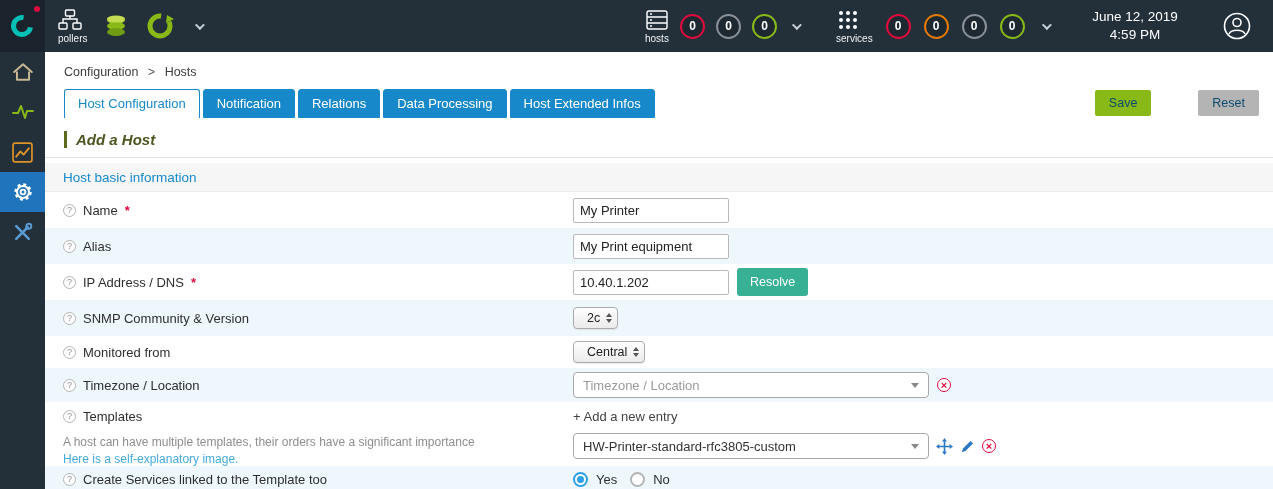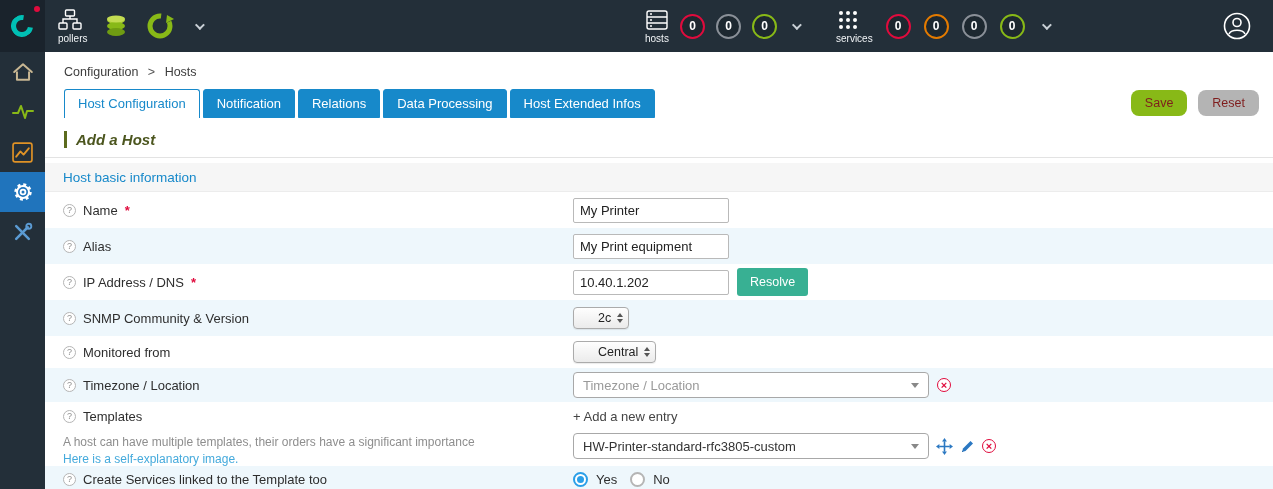--- a/index.html
+++ b/index.html
@@ -35,22 +35,22 @@
   .content { position:absolute; top:52px; left:45px; width:1228px; height:437px; background:#fff; }
   .breadcrumb { padding:13px 0 0 19px; font-size:12.5px; color:#3d3d3d; }
   .breadcrumb .sep { margin:0 6px; color:#555; }
   .breadcrumb span.bc-link { cursor:pointer; }
 
   .tabbar { position:relative; margin-top:11px; padding-left:19px; display:flex; align-items:flex-end; height:28px; }
   .tab { background:#1789ca; color:#fff; font-size:13px; padding:6px 13px; margin-right:3px;
          border-radius:3px 3px 0 0; cursor:pointer; border:1px solid #1789ca; }
   .tab.active { background:#fff; color:#1789ca; border:1px solid #1789ca; border-bottom:none; padding-bottom:7px; }
   .actions { position:absolute; right:14px; top:0; display:flex; gap:11px; }
-  .btn { border:none; color:#7f1d1d; font-size:12.5px; padding:6px 14px; border-radius:8px; cursor:pointer;
-         font-family:"Liberation Sans", sans-serif; }
+  .btn { border:none; color:#0c4a6e; font-size:12.5px; padding:6px 14px; border-radius:2px; cursor:pointer;
+         font-family:"Liberation Sans", sans-serif;margin-left:36px; }
   .btn-save { background:#88b917; }
   .btn-reset { background:#b4b4b4; }
 
   .title-wrap { margin-top:13px; padding:0 0 9px 19px; border-bottom:1px solid #e3e3e3;font-style:italic; }
   .page-title { display:inline-block; font-size:15px; font-weight:bold; color:#4c561f;
                 border-left:3px solid #5c6b1e; padding-left:9px; line-height:17px; }
 
   .section-header { margin-top:5px; height:29px; line-height:29px; padding-left:18px; background:#f6f6f6;
                     color:#1789ca; font-size:13.5px; border-bottom:1px solid #ececec; cursor:pointer; }
 
@@ -59,21 +59,21 @@
   .row-label { width:528px; flex:0 0 528px; display:flex; align-items:center; gap:7px; padding-left:18px; color:#2e2e2e; }
   .help { width:13px; height:13px; flex:0 0 13px; border-radius:50%; border:1px solid #b5b5b5; color:#8f8f8f;
           font-size:9px; line-height:11px; text-align:center; cursor:pointer; background:#fff; }
   .req { color:#e00b3d; font-weight:bold; }
   .row-field { display:flex; align-items:center; gap:8px; }
   input.txt { width:156px; height:25px; border:1px solid #b9b9b9; border-radius:2px; padding:3px 6px;
               font-size:13px; font-family:"Liberation Sans", sans-serif; color:#222; background:#fff; }
   .btn-resolve { background:#38b093; border:none; color:#fff; font-size:12.5px; padding:7px 13px;
                  border-radius:3px; cursor:pointer; font-family:"Liberation Sans", sans-serif; }
   .selectbox { display:inline-flex; align-items:center; gap:6px; border:1px solid #ababab; border-radius:4px;
-               background:linear-gradient(#fefefe,#ebebeb); padding:3px 5px 3px 24px; font-size:12.5px;
+               background:linear-gradient(#fefefe,#ebebeb); padding:3px 5px 3px 13px; font-size:12.5px;
                color:#222; cursor:pointer; box-shadow:0 1px 1px rgba(0,0,0,.08); }
   .spin { display:flex; flex-direction:column; gap:2px; }
   .spin .up { width:0; height:0; border-left:3.5px solid transparent; border-right:3.5px solid transparent;
               border-bottom:4px solid #555; }
   .spin .dn { width:0; height:0; border-left:3.5px solid transparent; border-right:3.5px solid transparent;
               border-top:4px solid #555; }
   .dropdown { width:356px; height:26px; border:1px solid #a8a8a8; border-radius:4px; background:#fff;
               display:flex; align-items:center; padding:0 9px; cursor:pointer; }
   .dropdown .ph { color:#9a9a9a; font-size:13px; }
   .dropdown .val { color:#333; font-size:13px; }
@@ -169,20 +169,24 @@
       </svg>
       <span class="tb-label">services</span>
     </div>
     <div class="badge" style="border-color: rgb(224, 11, 61);">0</div>
     <div class="badge" style="border-color: rgb(228, 123, 0);">0</div>
     <div class="badge" style="border-color: rgb(138, 144, 152);">0</div>
     <div class="badge" style="border-color: rgb(136, 185, 23);">0</div>
     <span class="chev"></span>
   </div>
 
+  <div class="tb-abs g-datetime">
+    <div class="dt-line">June 12, 2019</div>
+    <div class="dt-line">4:59 PM</div>
+  </div>
 
   <div class="tb-abs g-user">
     <svg width="28" height="28" viewBox="0 0 28 28">
       <circle cx="14" cy="14" r="12.5" fill="none" stroke="#fff" stroke-width="1.6"></circle>
       <circle cx="14" cy="10.5" r="4" fill="none" stroke="#fff" stroke-width="1.6"></circle>
       <path d="M6 22 C8.5 17 19.5 17 22 22" fill="none" stroke="#fff" stroke-width="1.6"></path>
     </svg>
   </div>
 </header>
 

